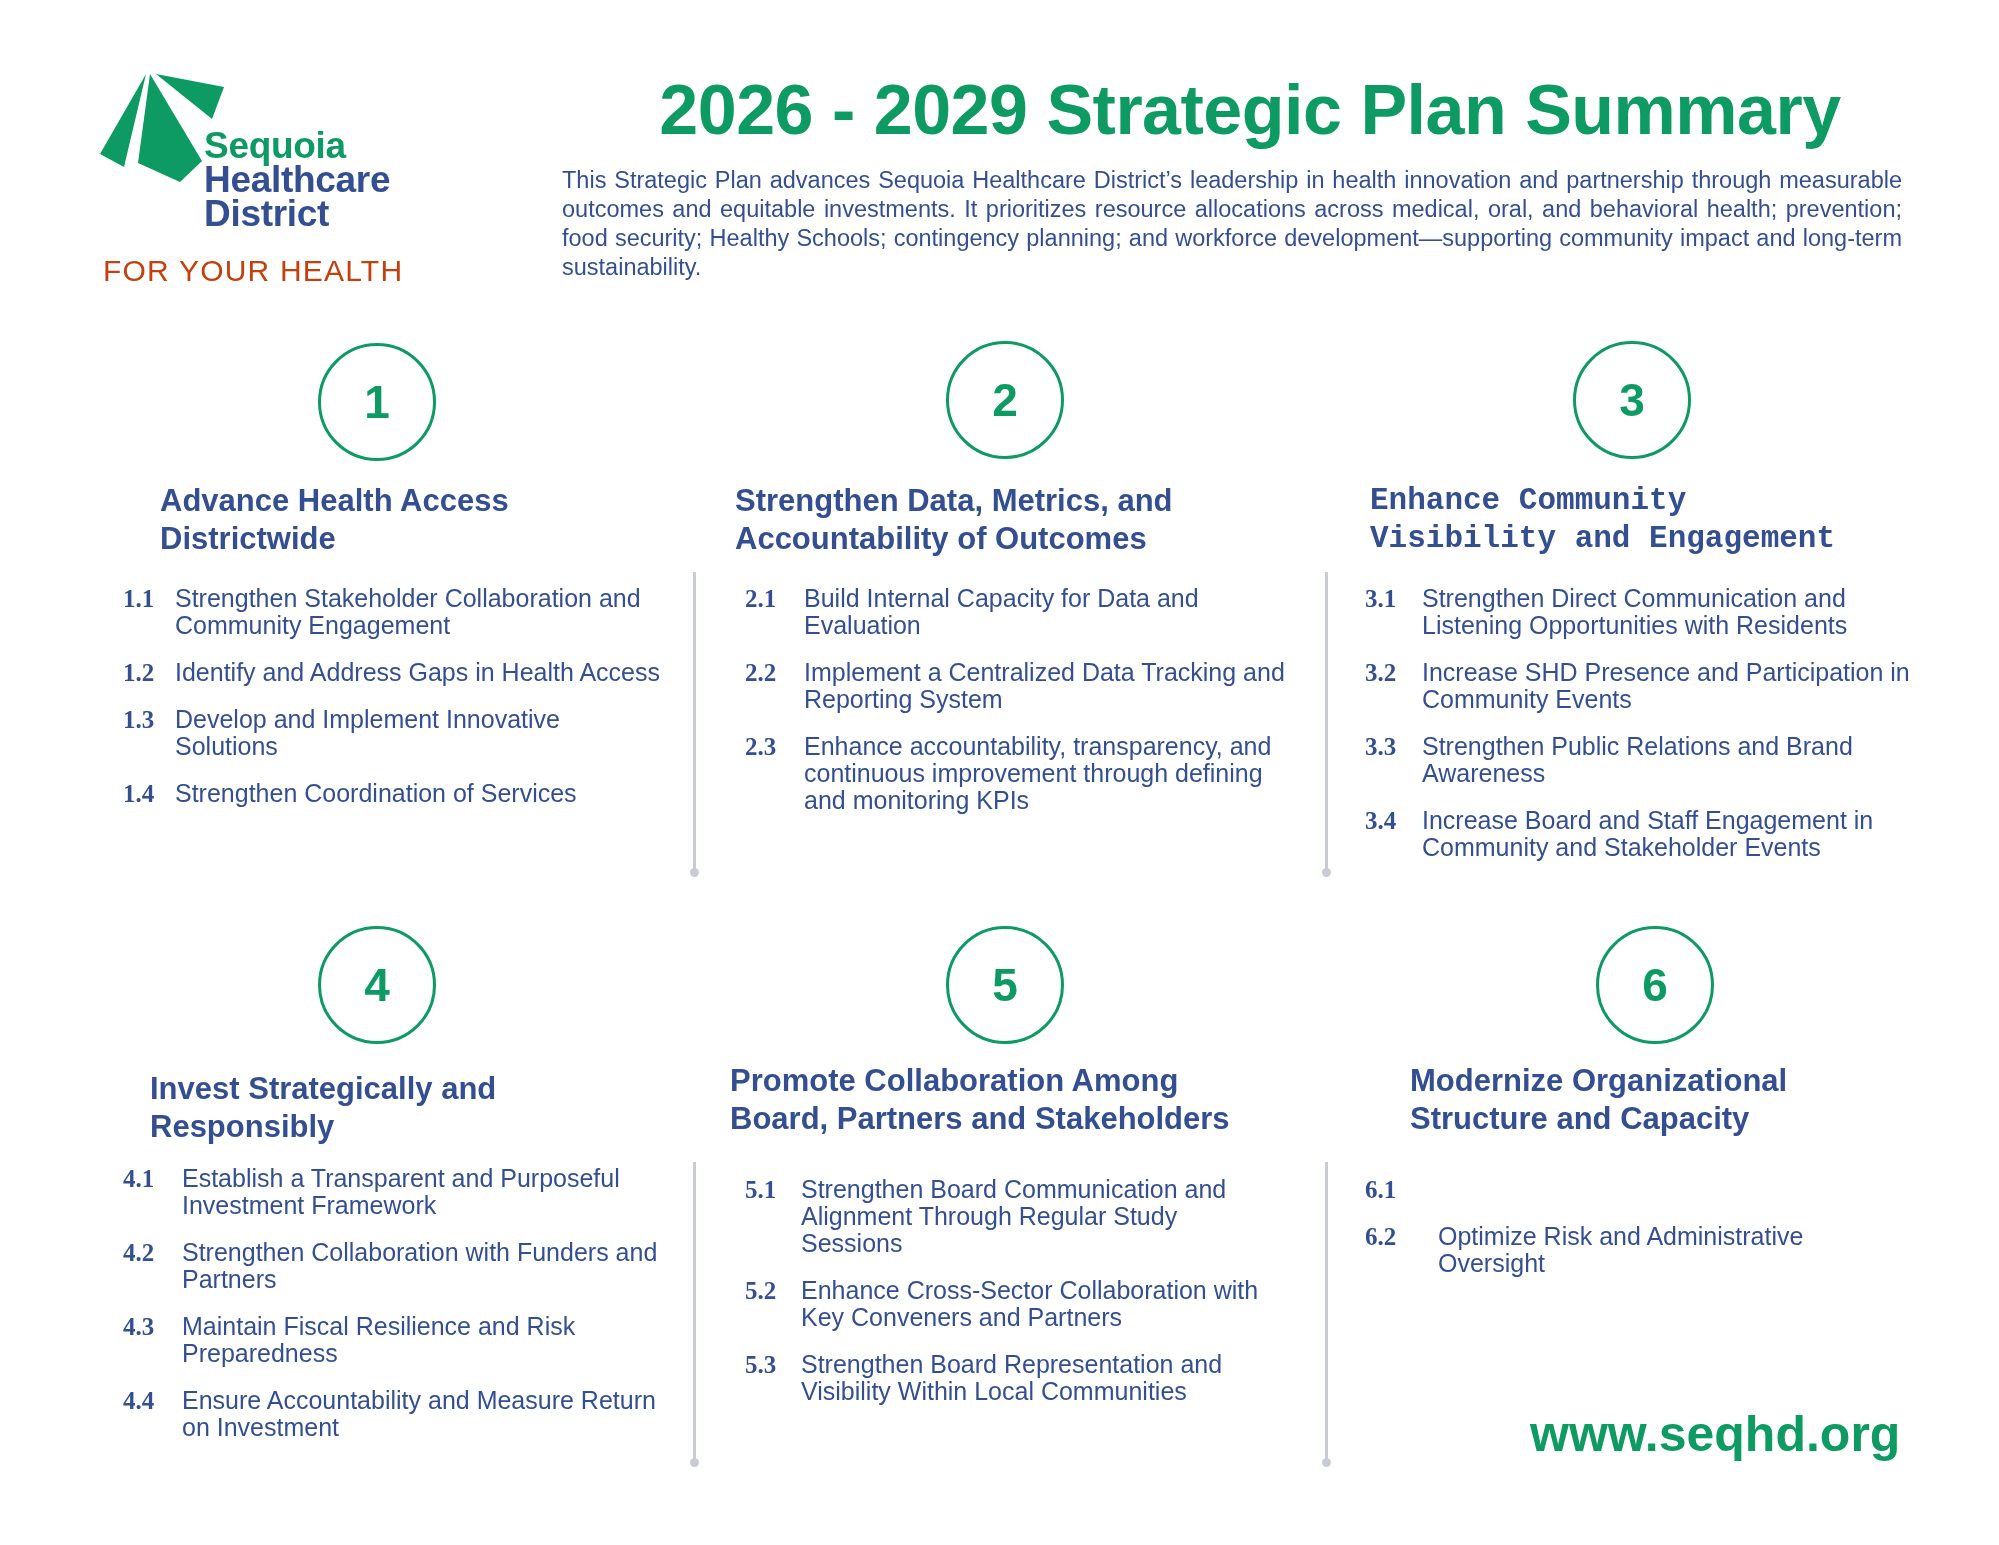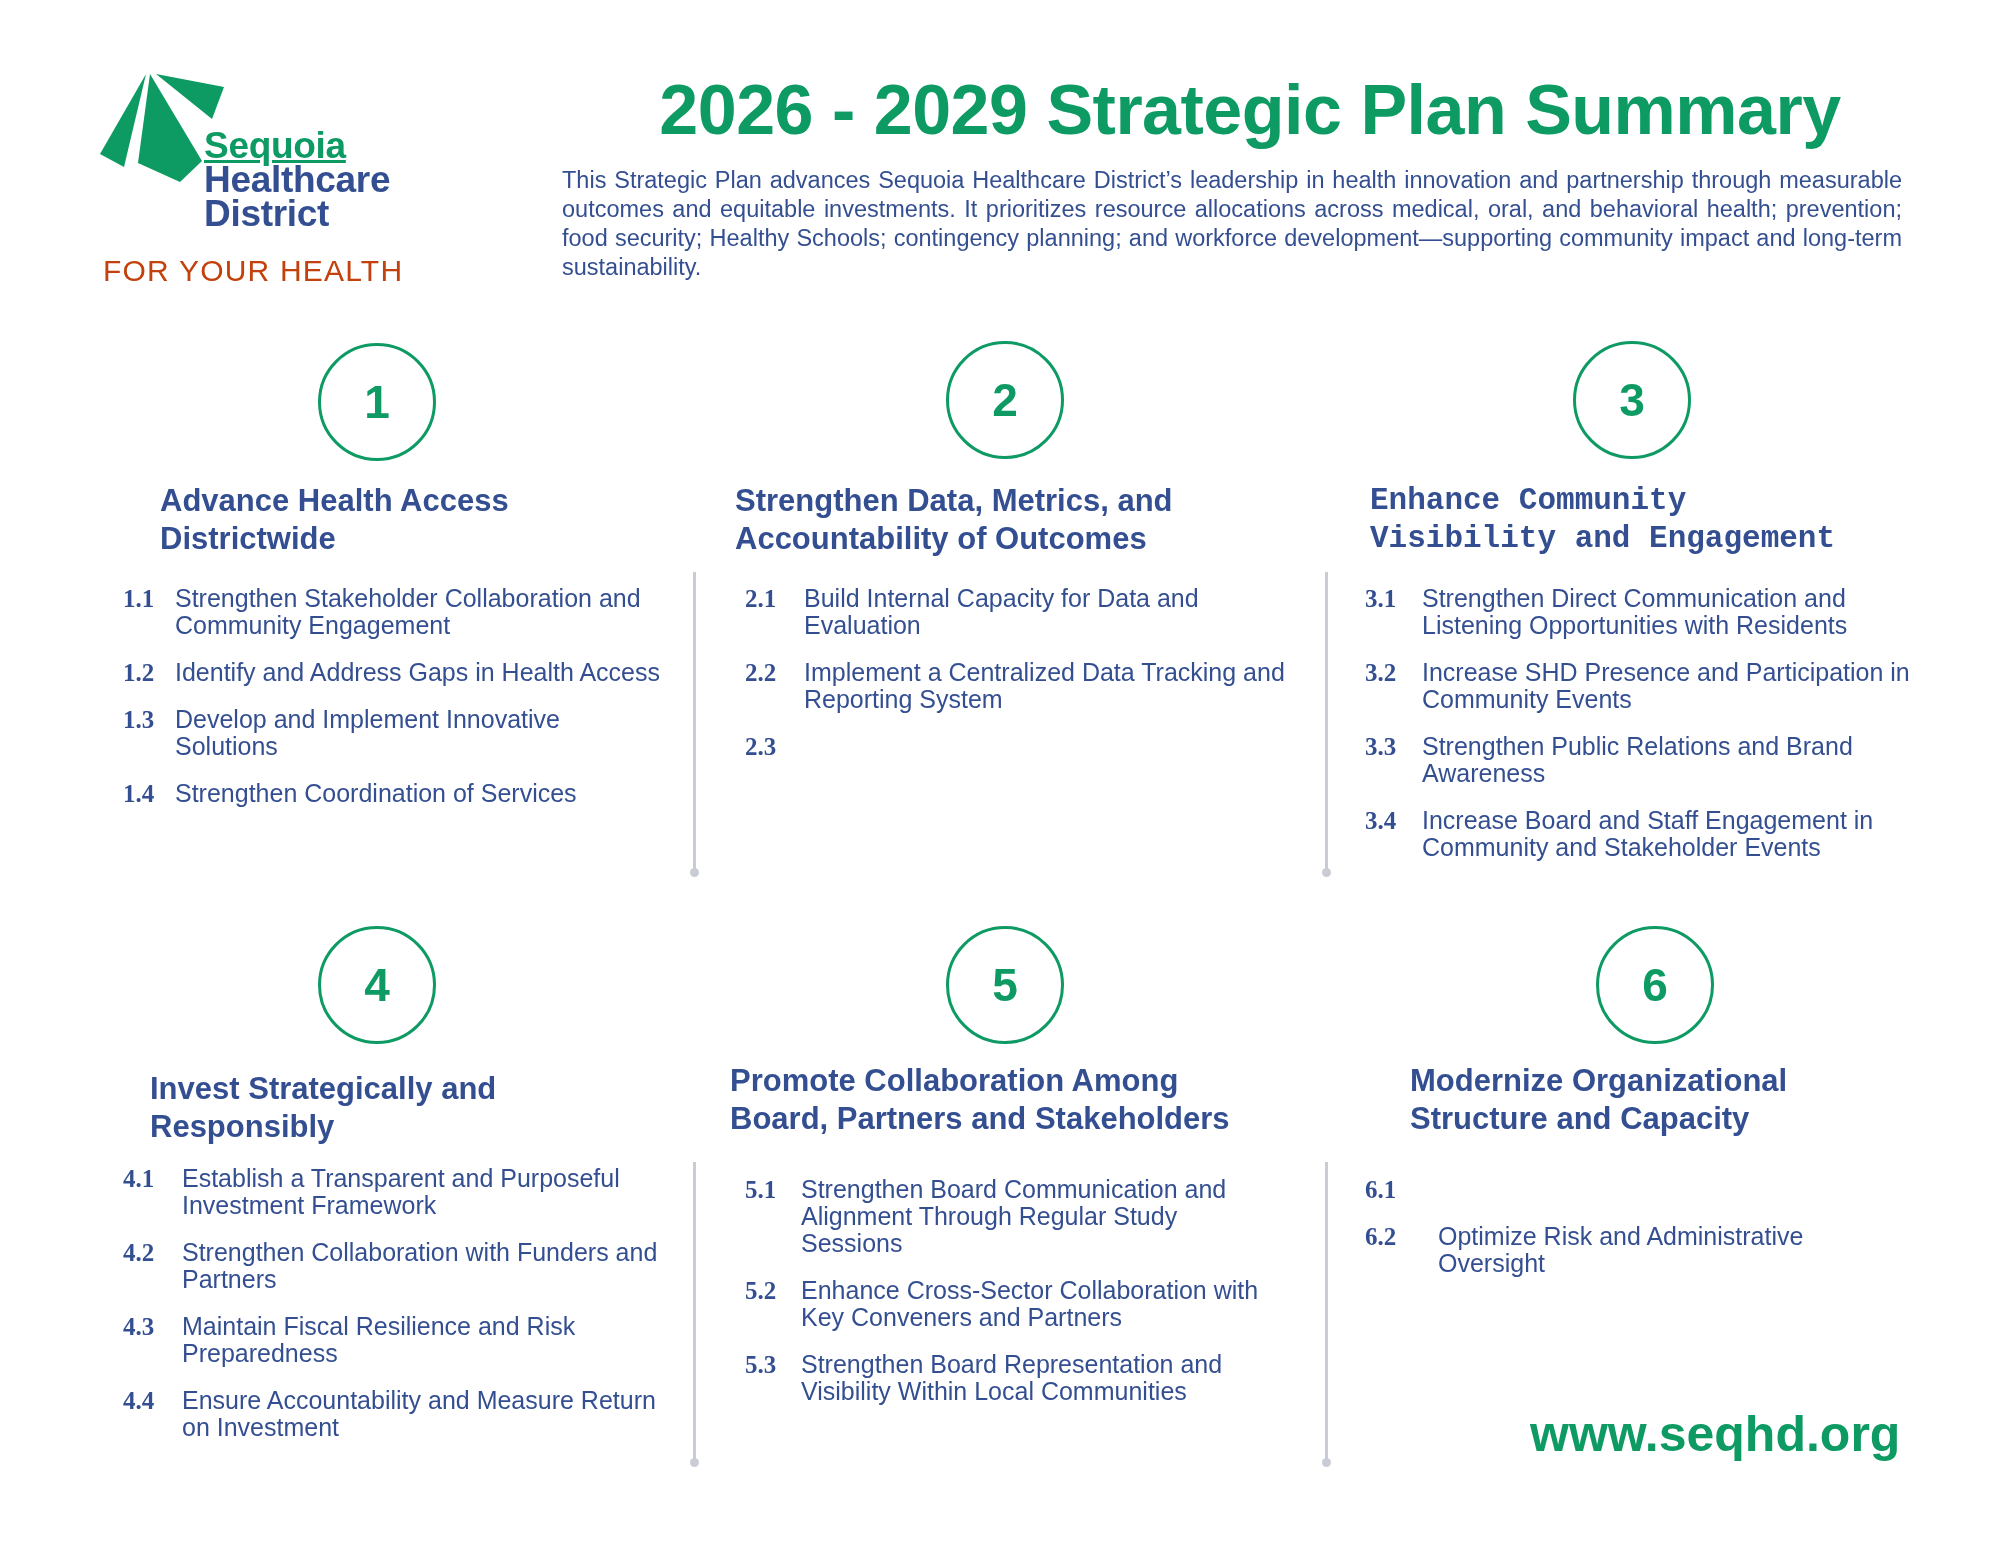--- a/index.html
+++ b/index.html
@@ -5,21 +5,21 @@
   html, body { margin: 0; padding: 0; }
   body {
     width: 1999px; height: 1545px; position: relative; overflow: hidden;
     background: #ffffff;
     font-family: "Liberation Sans", "DejaVu Sans", sans-serif;
     color: #344f91;
   }
   .logo { position: absolute; left: 100px; top: 74px; width: 330px; height: 220px; }
   .logo svg { position: absolute; left: 0; top: 0; }
   .logo-name { position: absolute; left: 104px; top: 55px; font-weight: 700; font-size: 37px; line-height: 34px; letter-spacing: -0.3px; }
-  .logo-name .l1 { color: #0d9a63; display: block; text-decoration: underline; }
+  .logo-name .l1 { color: #0d9a63; display: block; }
   .logo-name .l2, .logo-name .l3 { color: #344f91; display: block; }
   .logo-tag { position: absolute; left: 3px; top: 180px; font-size: 30px; color: #c2410c; letter-spacing: 1.2px; white-space: nowrap; }
 
   .title { position: absolute; left: 560px; top: 70px; width: 1380px; text-align: center; font-weight: 700; font-size: 70px; color: #0d9a63; letter-spacing: -0.5px; white-space: nowrap; }
   .intro { position: absolute; left: 562px; top: 166px; width: 1340px; font-size: 23.5px; line-height: 29px; text-align: justify; color: #344f91; }
   .circle { position: absolute; width: 118px; height: 118px; border: 3.5px solid #0d9a63; border-radius: 50%; box-sizing: border-box; display: flex; align-items: center; justify-content: center; font-weight: 700; font-size: 46px; color: #0d9a63; }
   .goal-title { position: absolute; text-align: left; font-weight: 700; font-size: 31px; line-height: 38px; color: #344f91; }
   .items { position: absolute; list-style: none; margin: 0; padding: 0; }
   .item { display: flex; margin-bottom: 20px; font-size: 25px; line-height: 27px; }
   .item .num { font-weight: 700; flex: 0 0 auto; font-family: Liberation Serif, serif; }
@@ -82,20 +82,21 @@
     <li class="item">
         <span class="num" style="width:59px">2.1</span>
         <span class="txt">Build Internal Capacity for Data and Evaluation</span>
       </li>
     <li class="item">
         <span class="num" style="width:59px">2.2</span>
         <span class="txt">Implement a Centralized Data Tracking and Reporting System</span>
       </li>
     <li class="item">
         <span class="num" style="width:59px">2.3</span>
+        <span class="txt">Enhance accountability, transparency, and continuous improvement through defining and monitoring KPIs</span>
       </li>
   </ul>
 </div>
 
 <div class="divider" style="left:1325px; top:572px; height:300px;"></div>
 
 <div>
   <div class="circle" style="left:1573px; top:341px;">3</div>
   <div class="goal-title" style="left:1370px; top:482px; width:520px;font-family:Liberation Mono, monospace;">Enhance Community Visibility and Engagement</div>
   <ul class="items" style="left:1365px; top:585px; width:560px;">

